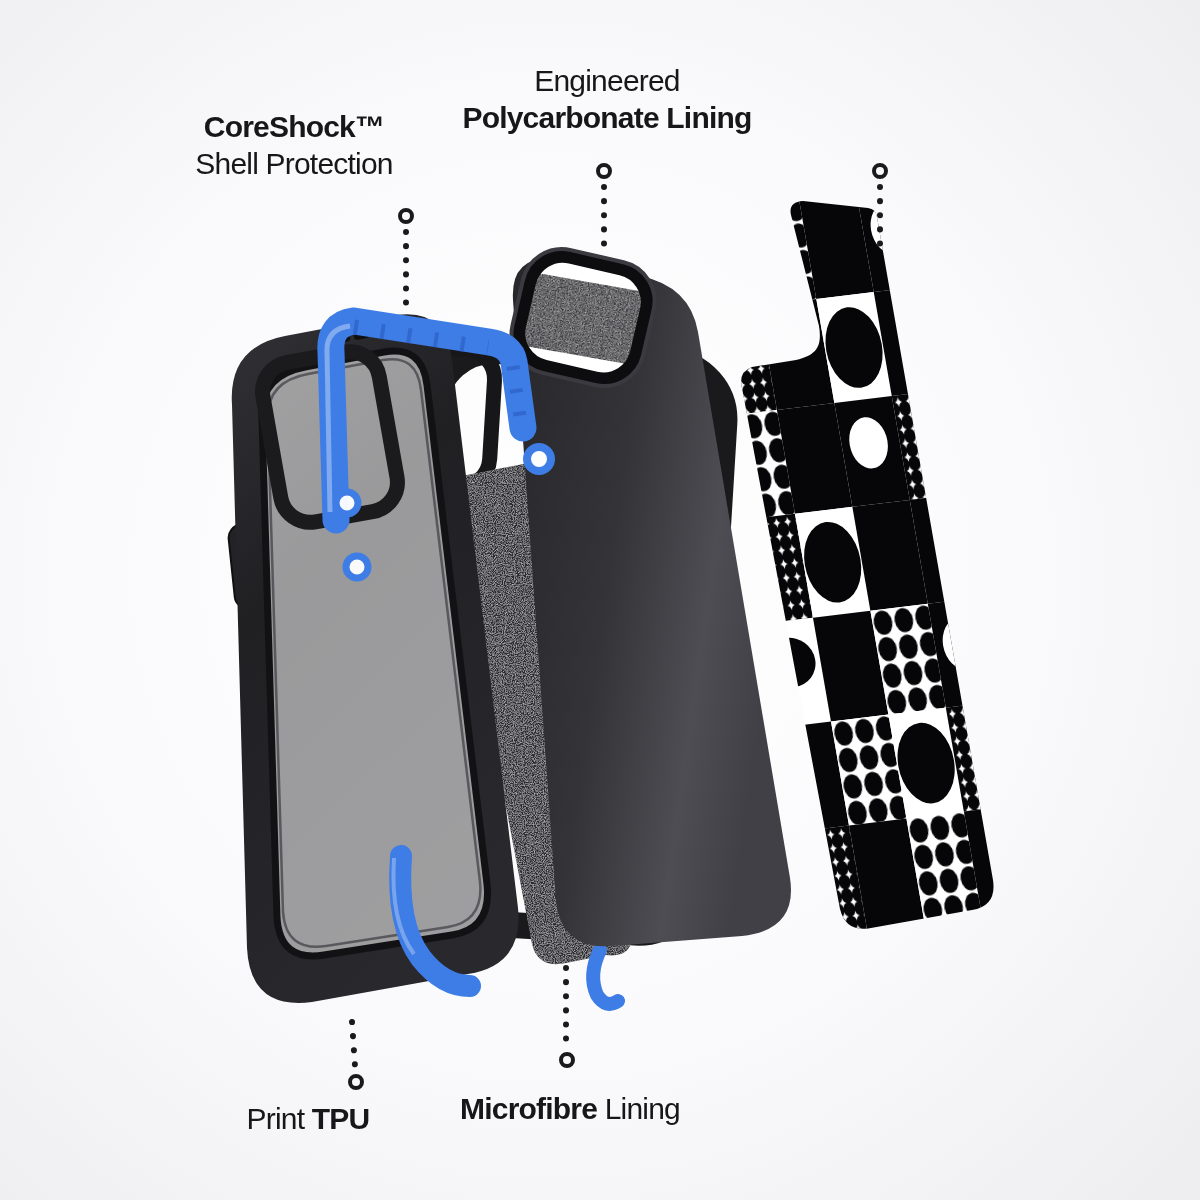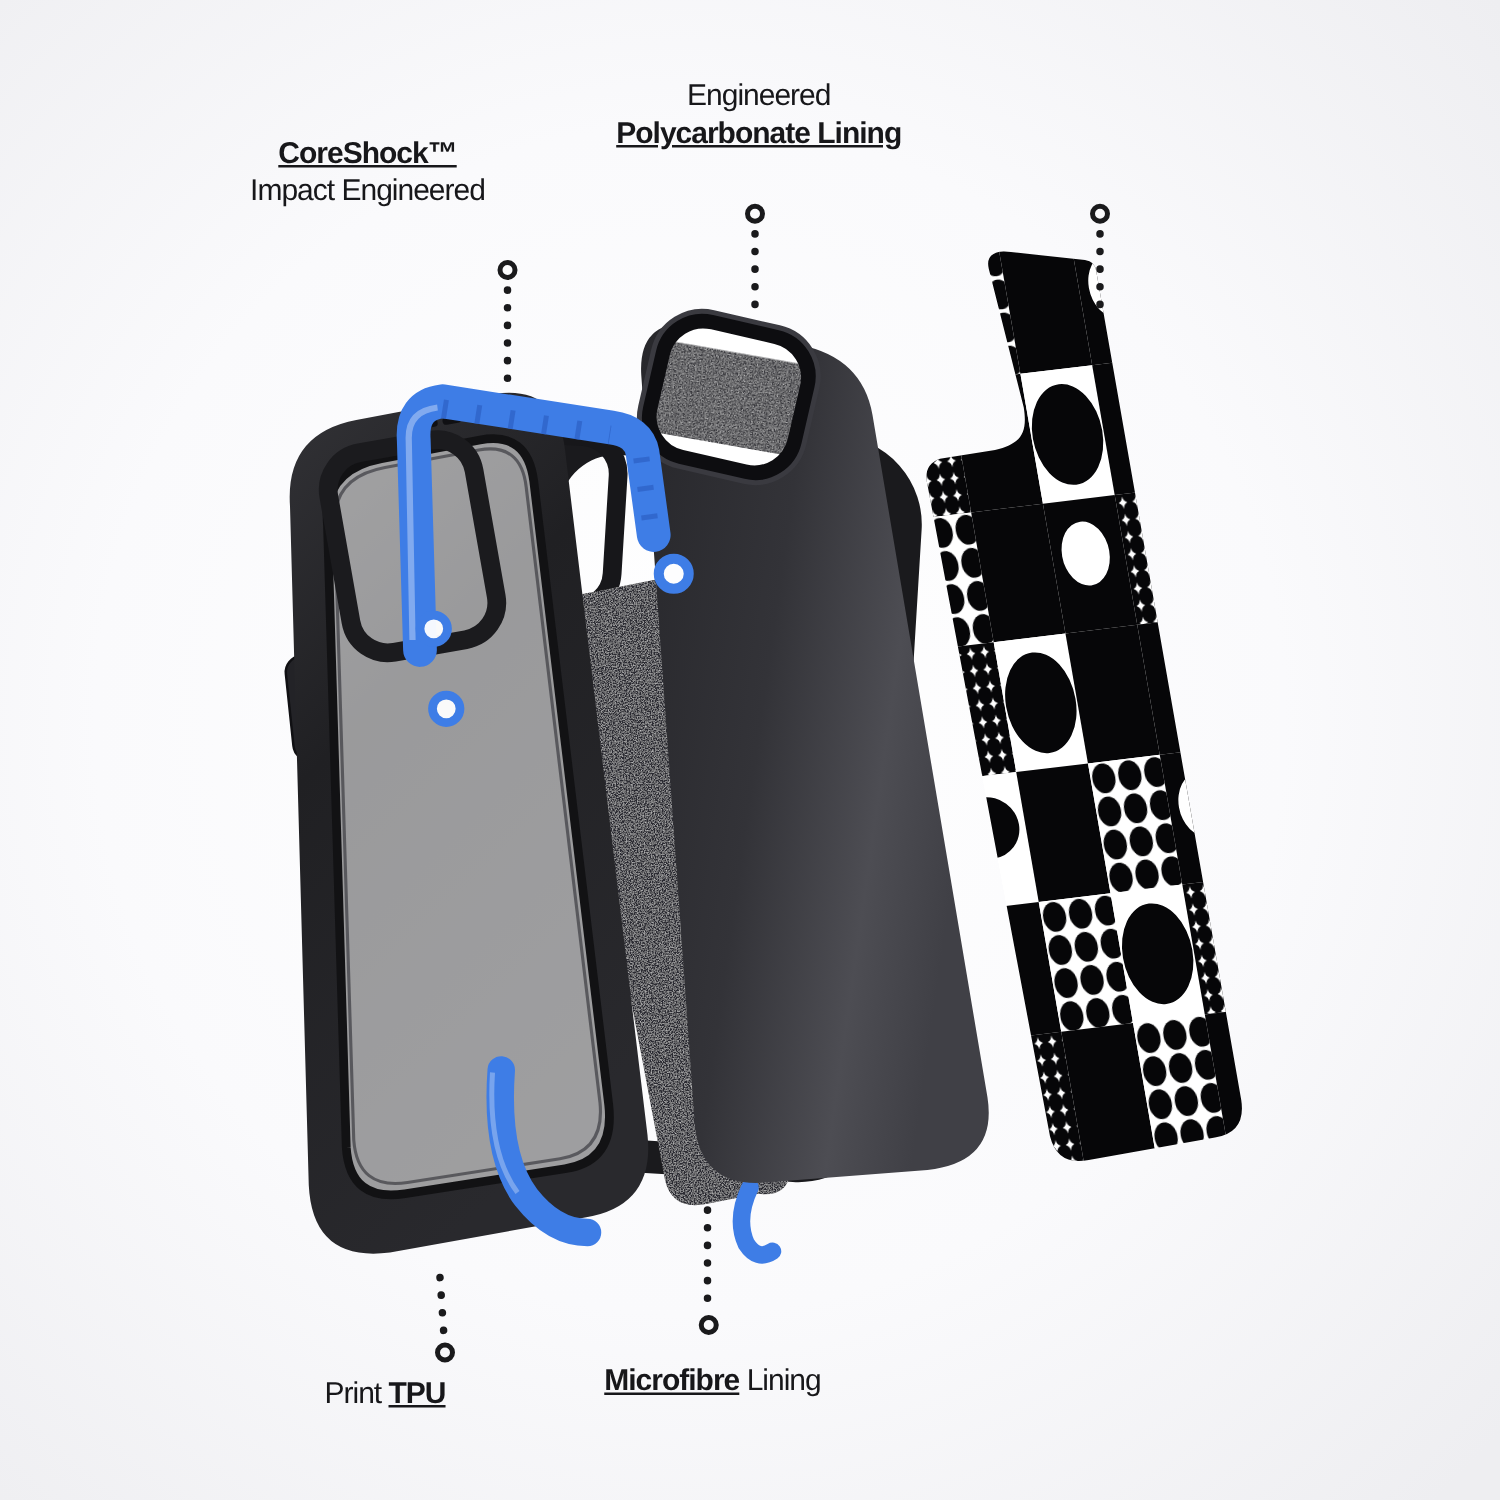--- a/index.html
+++ b/index.html
@@ -5,24 +5,24 @@
   html,body{margin:0;padding:0;}
   body{
     width:1200px;height:1200px;overflow:hidden;position:relative;
     background:var(--bg,#f1f1f3);
     font-family:"Liberation Sans","DejaVu Sans",sans-serif;
     color:var(--text,#17171a);
   }
   #stage{position:absolute;inset:0;}
   svg{position:absolute;left:0;top:0;}
   .label{
-    position:absolute;text-align:center;font-size:24px;line-height:1.24;
+    position:absolute;text-align:center;font-size:30px;line-height:1.24;
     letter-spacing:-0.8px;color:var(--text,#17171a);white-space:nowrap;
   }
-  .label b{font-weight:700;text-decoration:underline;}
+  .label b{font-weight:700;}
   .blue-stroke{stroke:var(--accent,#3e7de6);}
 </style>
 </head>
 <body>
 
 <div id="stage">
 <svg width="1200" height="1200" viewBox="0 0 1200 1200">
   <defs>
     <radialGradient id="bgGrad" cx="46%" cy="48%" r="72%">
       <stop offset="0%" stop-color="#ffffff"></stop>
@@ -207,21 +207,21 @@
     </g>
     <g>
       <line x1="566" y1="968" x2="566" y2="1044" stroke-width="6" stroke-linecap="round" stroke-dasharray="0.1 14"></line>
       <circle cx="567" cy="1060" r="6" stroke-width="4"></circle>
     </g>
   </g>
 </svg>
 
 <div class="label" style="left:94px;top:108px;width:400px;">
   <div><b>CoreShock™</b></div>
-  <div><span>Impact Engineered</span></div>
+  <div><span>Shell Protection</span></div>
 </div>
 
 <div class="label" style="left:407px;top:62px;width:400px;">
   <div><span>Engineered</span></div>
   <div><b>Polycarbonate Lining</b></div>
 </div>
 
 <div class="label" style="left:787px;top:76px;width:400px;">
 </div>
 

